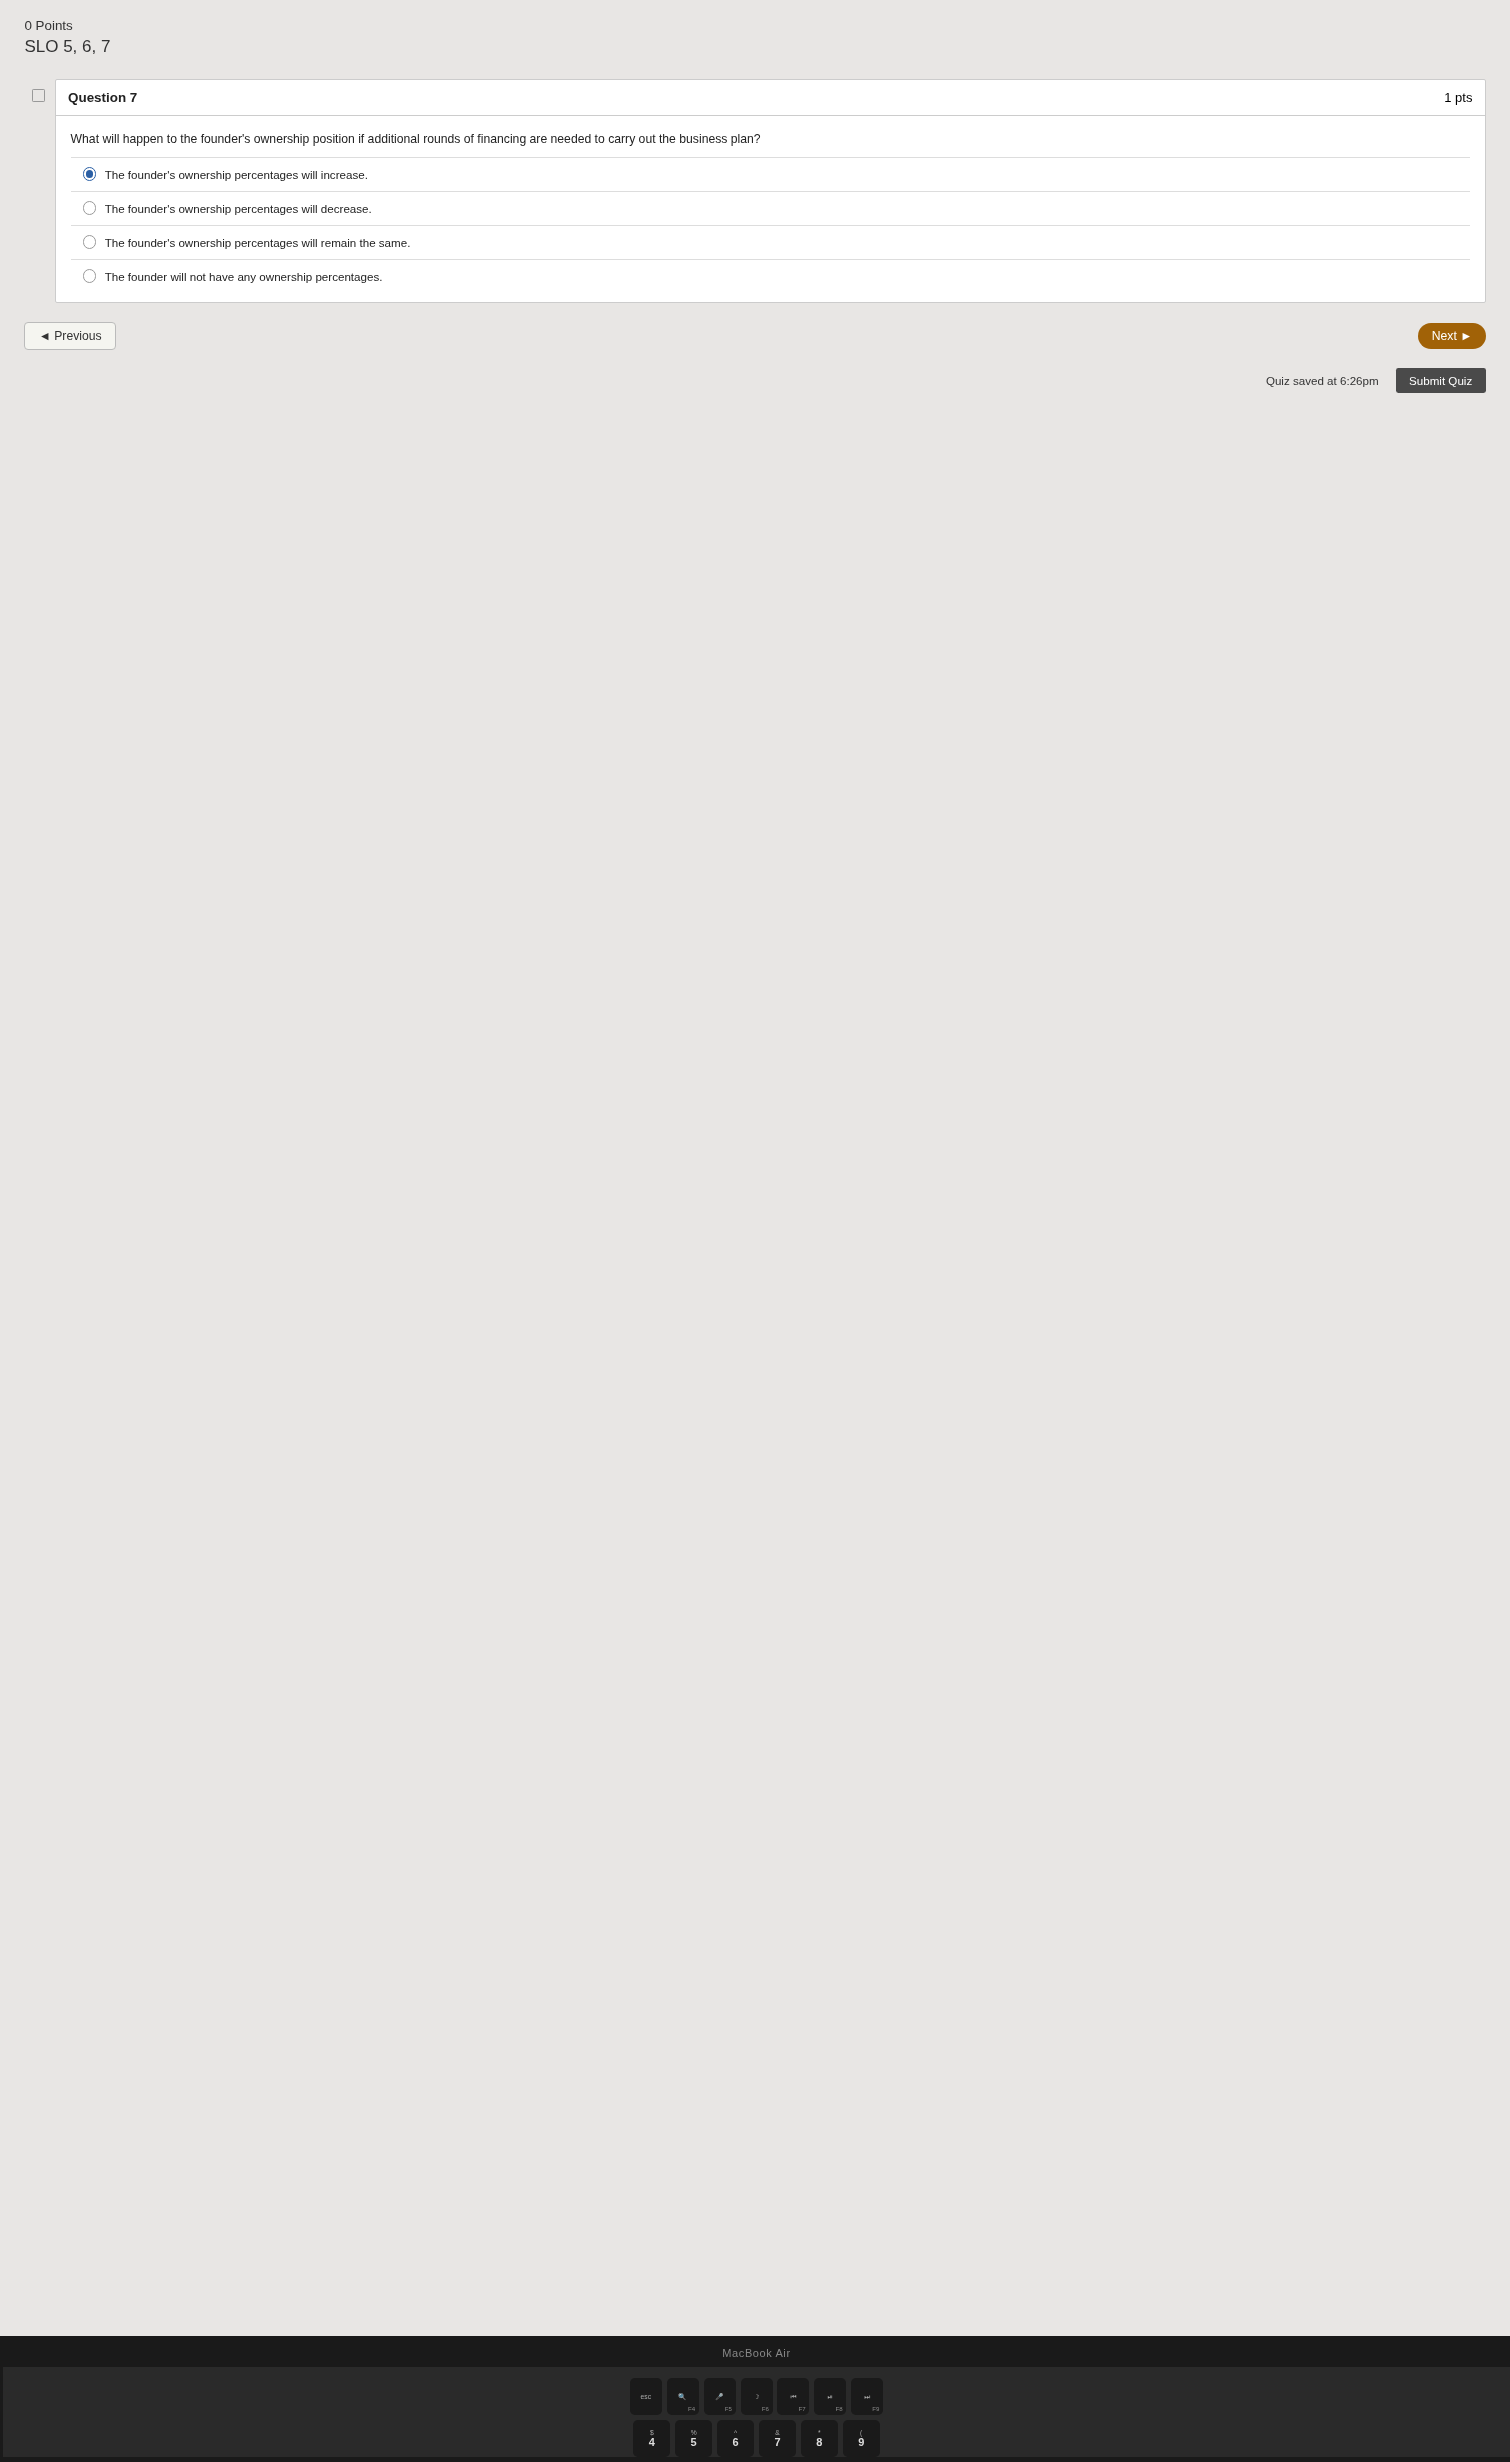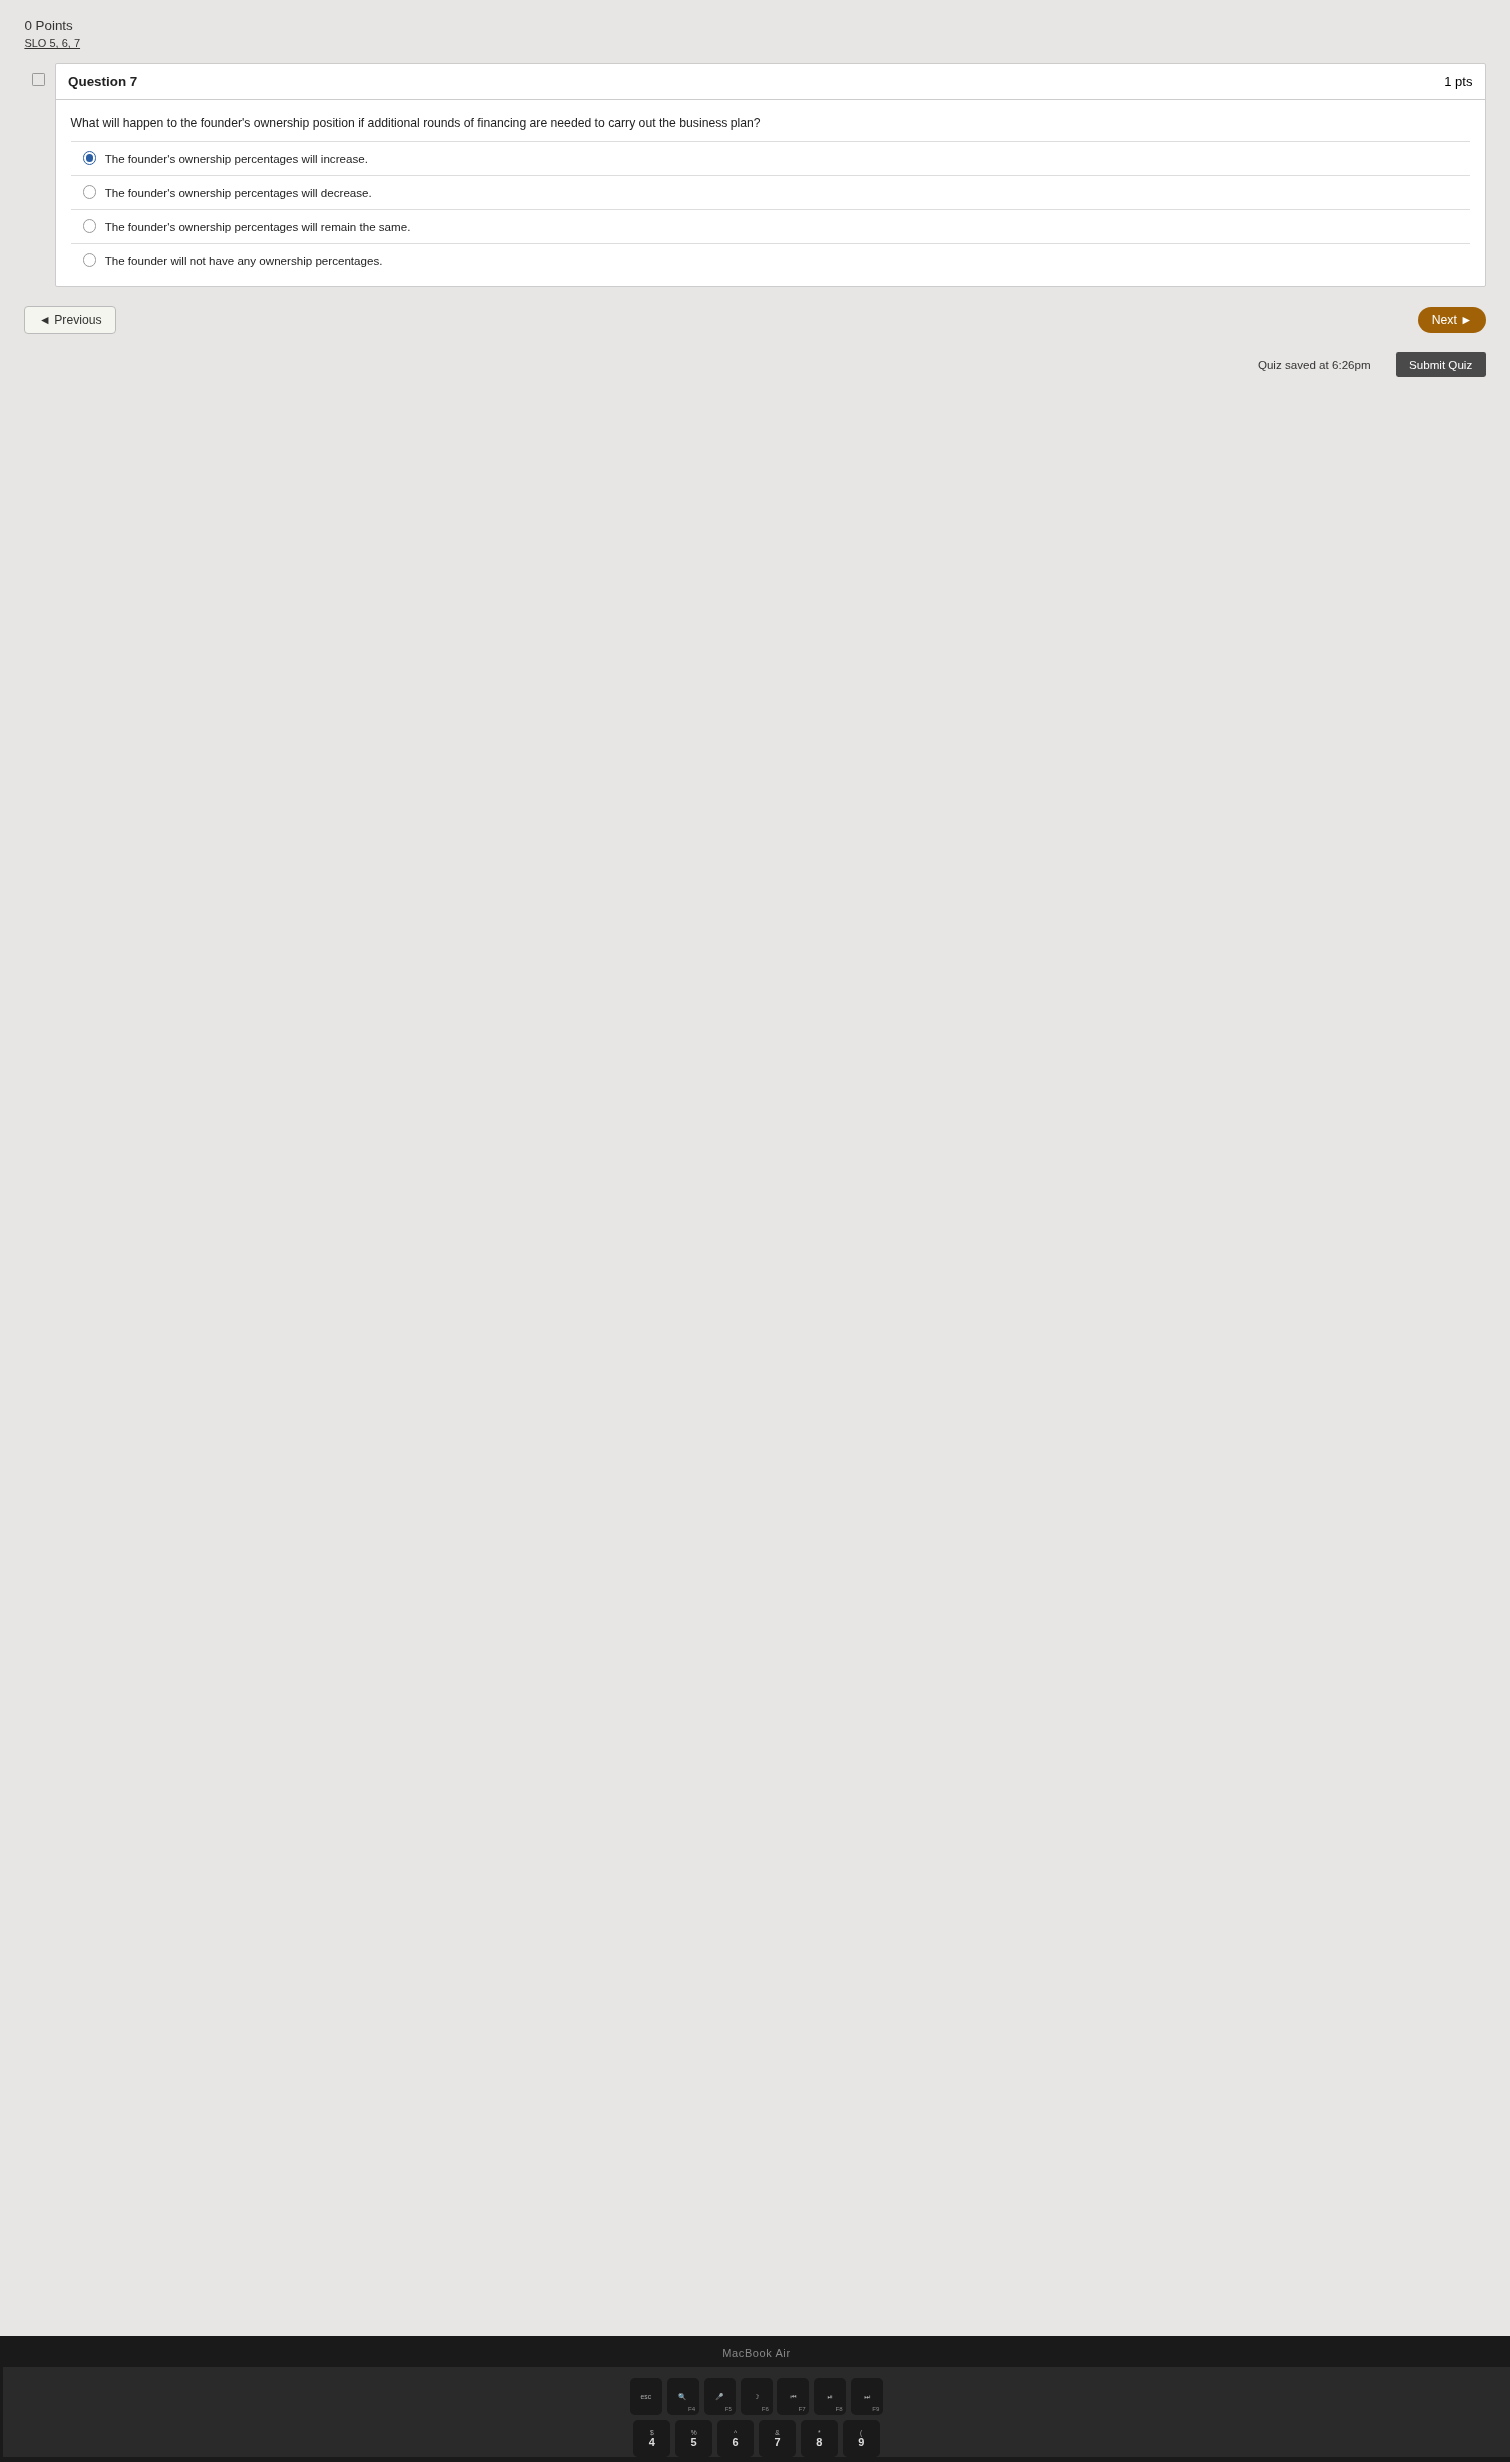--- a/index.html
+++ b/index.html
@@ -20,24 +20,23 @@
       flex: 1;
     }
 
     .points-label {
       font-size: 13.4px;
       color: #333;
       margin-bottom: 3.7px;
     }
 
     .slo-label {
-      font-size: 11px;
+      font-size: 17px;
       color: #333;
-      margin-bottom: 14px;
-      text-decoration: underline;
+      margin-bottom: 22px;
     }
 
     
     .question-card {
       background: #fff;
       border: 0.6px solid #ccc;
       border-radius: 2px;
       padding: 0;
       margin-bottom: 18.3px;
       position: relative;
@@ -160,21 +159,21 @@
       display: flex;
       align-items: center;
       gap: 3.7px;
     }
 
     
     .save-submit-row {
       display: flex;
       align-items: center;
       justify-content: flex-end;
-      gap: 25px;
+      gap: 17px;
       margin-bottom: 8px;
     }
 
     .save-status {
       font-size: 11.6px;
       color: #333;
     }
 
     .submit-button {
       background: #4a4a4a;

